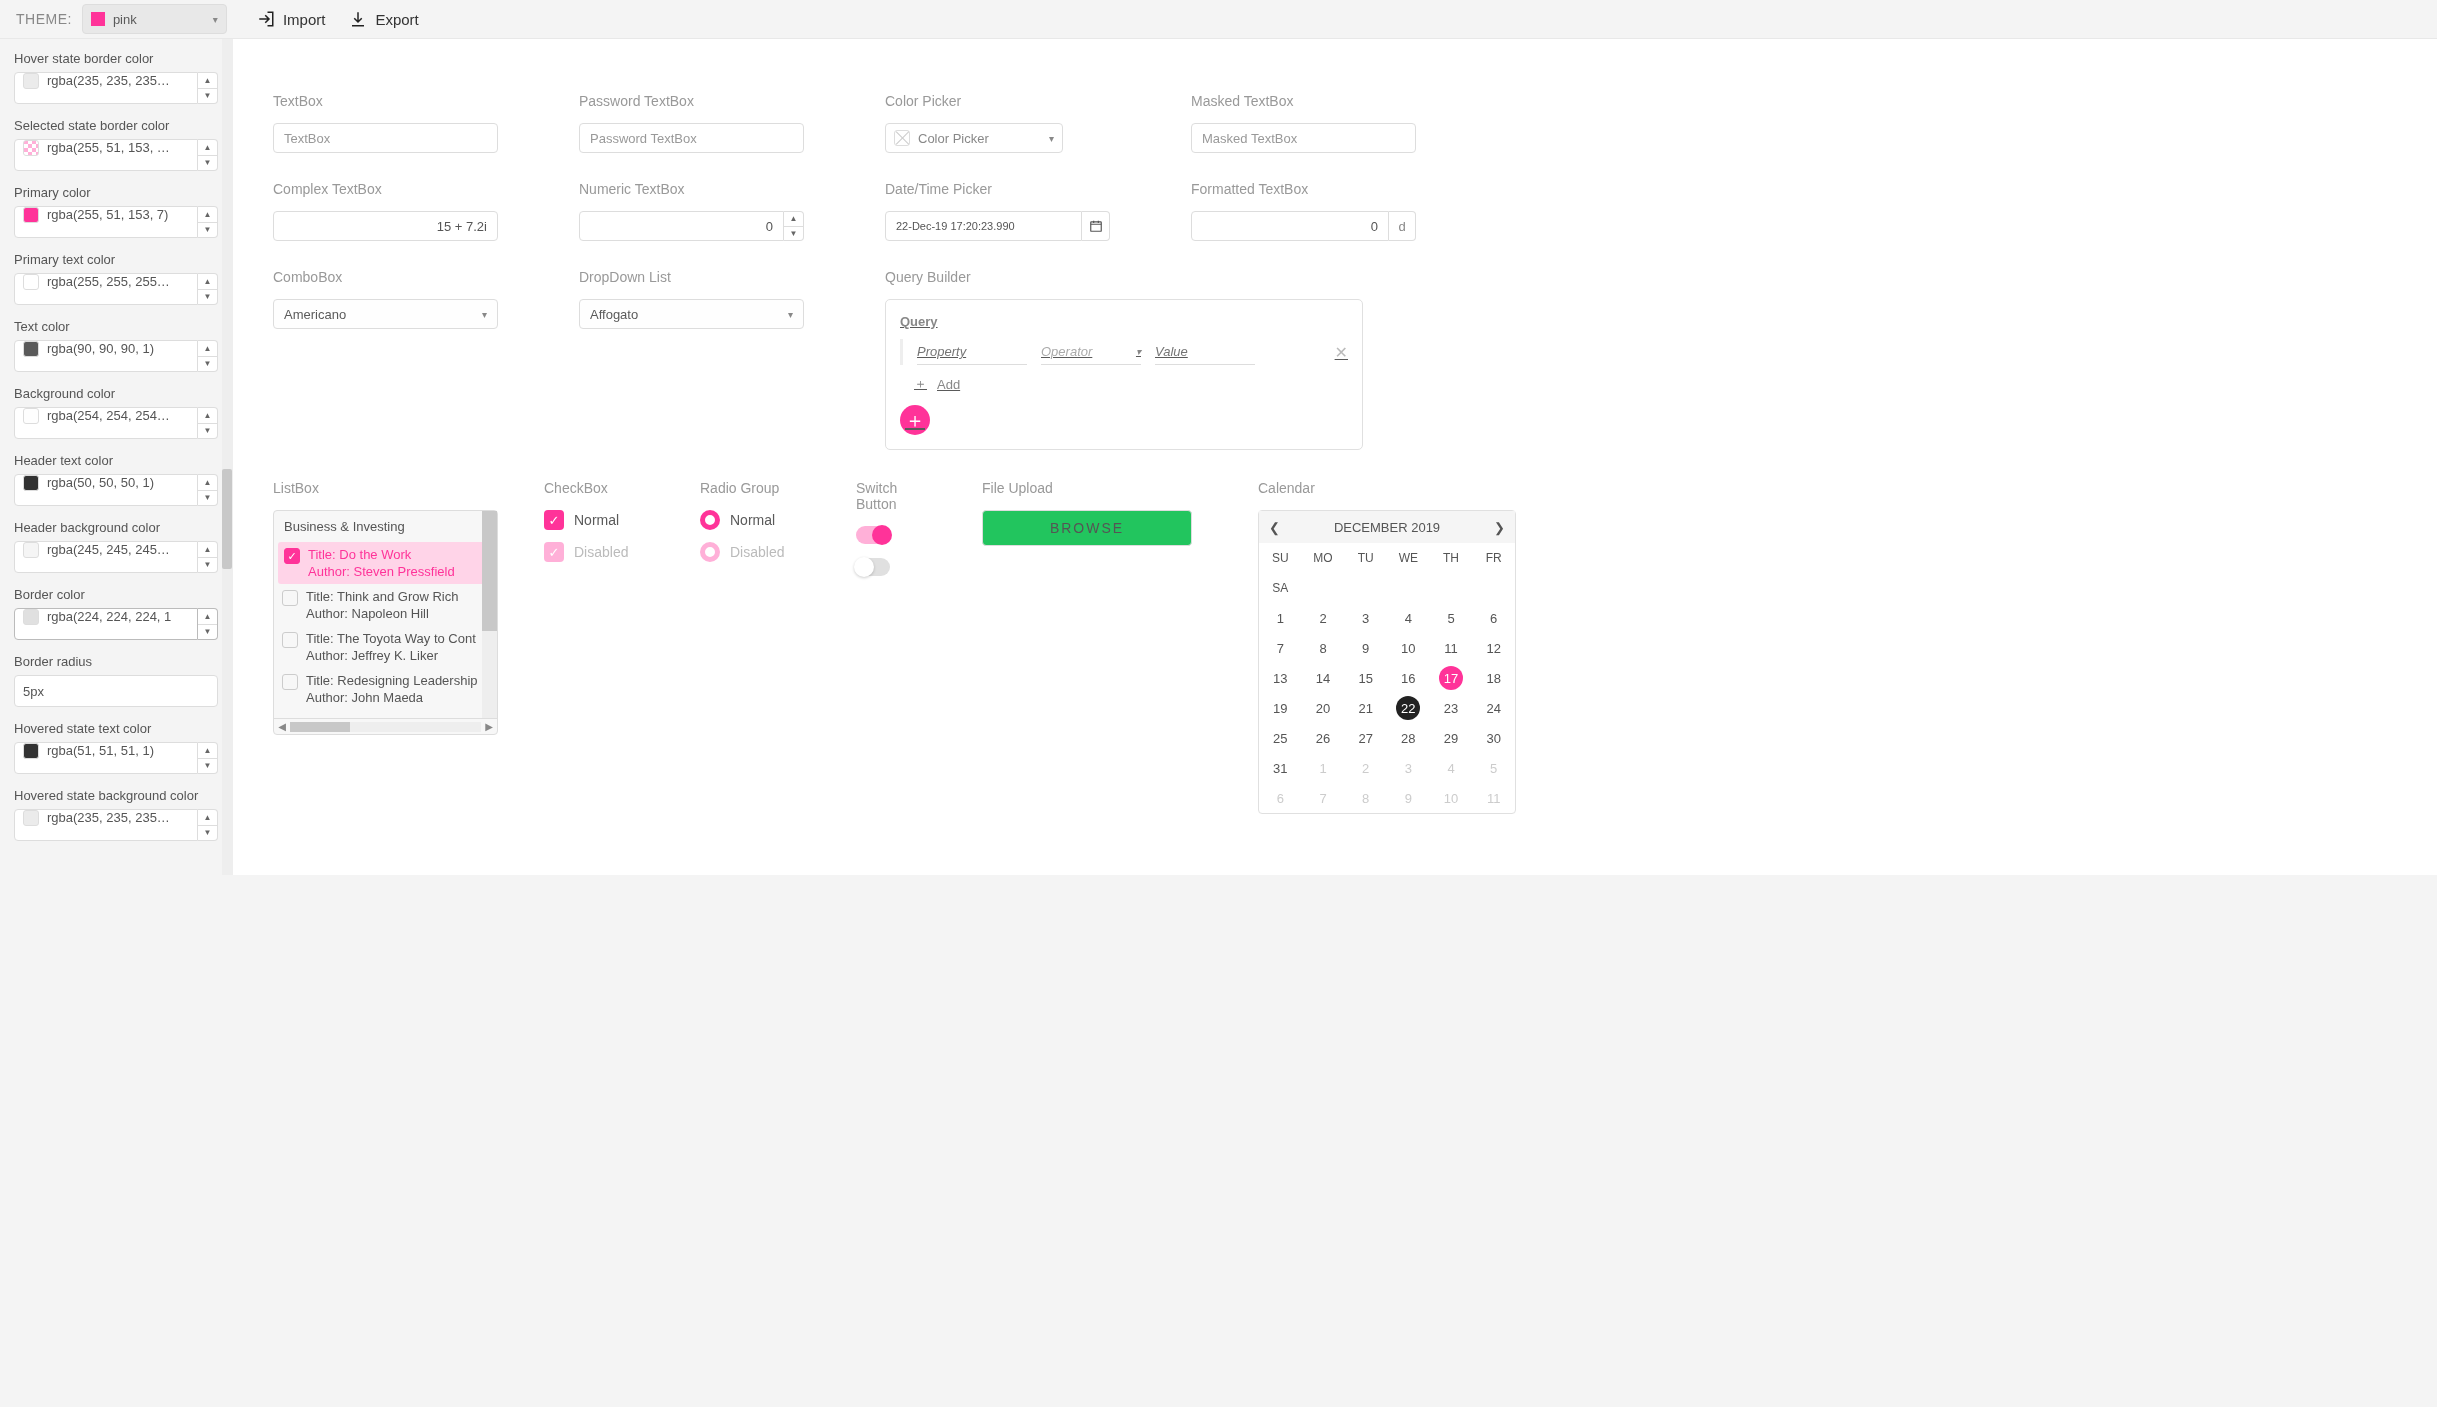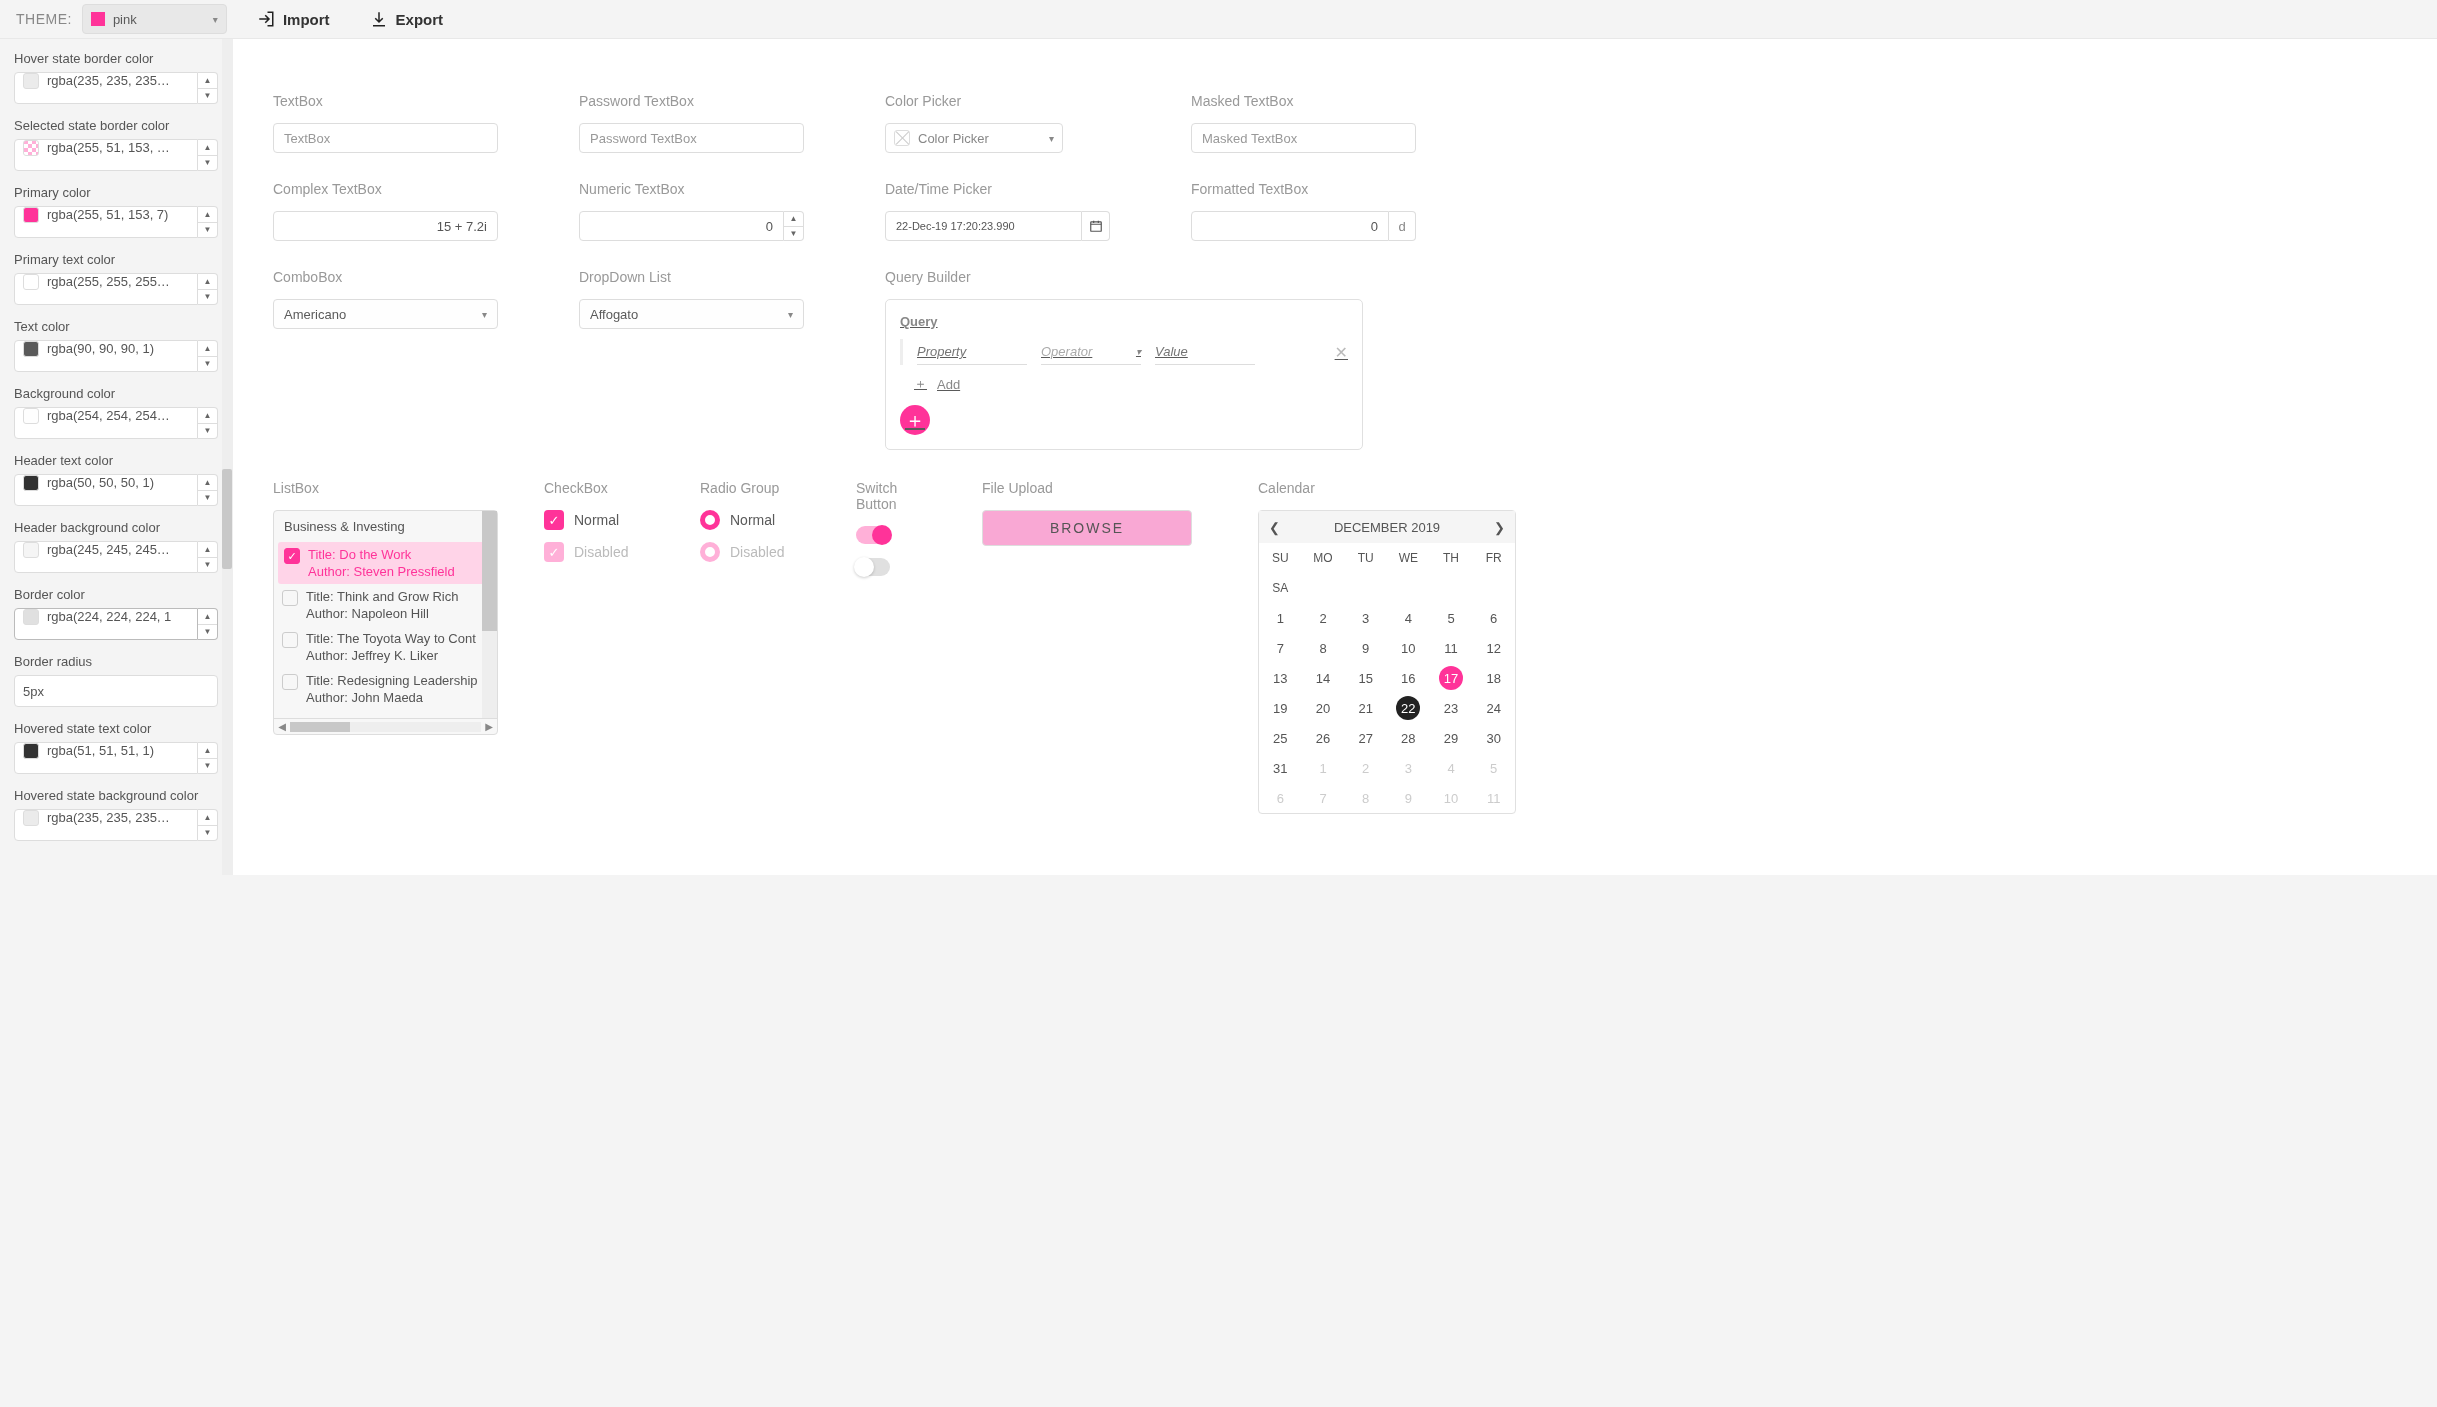--- a/index.html
+++ b/index.html
@@ -3,21 +3,21 @@
 <meta charset="utf-8">
 <style>
 * { box-sizing: border-box; margin: 0; padding: 0; font-family: -apple-system, BlinkMacSystemFont, "Segoe UI", Arial, sans-serif; }
 body { background: #f4f4f4; color: #5a5a5a; font-size: 13px; width: 2437px; }
 
 .topbar { height: 39px; background: #f4f4f4; display: flex; align-items: center; padding: 0 16px; border-bottom: 1px solid #e8e8e8; }
 .theme-label { color: #888; font-size: 14px; margin-right: 10px; letter-spacing: 0.5px; }
 .theme-select { display: flex; align-items: center; background: #e8e8e8; border: 1px solid #ddd; border-radius: 4px; height: 30px; padding: 0 8px; width: 145px; justify-content: space-between; }
 .theme-swatch { width: 14px; height: 14px; background: #ff3399; margin-right: 8px; }
 .theme-caret { color: #888; font-size: 10px; }
-.topbar-actions { display: flex; margin-left: 30px; gap: 40px; font-weight: bold; }
+.topbar-actions { display: flex; margin-left: 30px; gap: 24px; }
 .topbar-btn { display: flex; align-items: center; gap: 8px; font-size: 15px; color: #333; cursor: pointer; }
 .topbar-btn svg { width: 18px; height: 18px; stroke: #222; fill: none; stroke-width: 2; }
 
 .layout { display: flex; }
 .sidebar { width: 233px; background: #f4f4f4; padding: 12px 14px 20px 14px; position: relative; border-right: 1px solid #eee; }
 .sidebar-scroll { position: absolute; right: 0; top: 0; bottom: 0; width: 10px; background: #eee; }
 .sidebar-thumb { position: absolute; right: 0; top: 430px; width: 10px; height: 100px; background: #c8c8c8; border-radius: 2px; }
 
 .sb-field { margin-bottom: 14px; }
 .sb-label { font-size: 13px; color: #555; margin-bottom: 6px; display: block; }
@@ -104,21 +104,21 @@
 .disabled-txt { color:#bbb; }
 
 .switch-col { width:80px; }
 .switch { width:34px; height:18px; border-radius:10px; position:relative; margin-bottom:14px; }
 .switch.on { background:#ffb0d8; }
 .switch.on::after { content:''; position:absolute; width:20px; height:20px; border-radius:50%; background:#ff3399; top:-1px; right:-2px; }
 .switch.off { background:#e0e0e0; }
 .switch.off::after { content:''; position:absolute; width:20px; height:20px; border-radius:50%; background:#fff; top:-1px; left:-2px; box-shadow:0 1px 3px rgba(0,0,0,0.2); }
 
 .upload-col { width:230px; }
-.browse-btn { width:210px; height:36px; border:1px solid #ddd; background:#f9a8d4; letter-spacing:2px; color:#555; font-size:14px; display:flex; align-items:center; justify-content:center; border-radius:4px; margin-top:14px; }
+.browse-btn { width:210px; height:36px; border:1px solid #ddd; background:#22c55e; letter-spacing:2px; color:#555; font-size:14px; display:flex; align-items:center; justify-content:center; border-radius:4px; margin-top:14px; }
 
 .cal-col { width:258px; }
 .cal { border:1px solid #e0e0e0; border-radius:4px; }
 .cal-head { height:32px; background:#f5f5f5; display:flex; align-items:center; justify-content:space-between; padding:0 10px; color:#555; font-size:13px; }
 .cal-grid { display:grid; grid-template-columns:repeat(6,1fr); text-align:center; }
 .cal-dow { padding:8px 0; color:#555; font-size:12px; }
 .cal-day { height:30px; display:flex; align-items:center; justify-content:center; font-size:13px; color:#555; }
 .cal-day.other { color:#ccc; }
 .cal-day.sel span { width:24px; height:24px; border-radius:50%; background:#ff3399; color:#fff; display:flex; align-items:center; justify-content:center; }
 .cal-day.today span { width:24px; height:24px; border-radius:50%; background:#222; color:#fff; display:flex; align-items:center; justify-content:center; }

